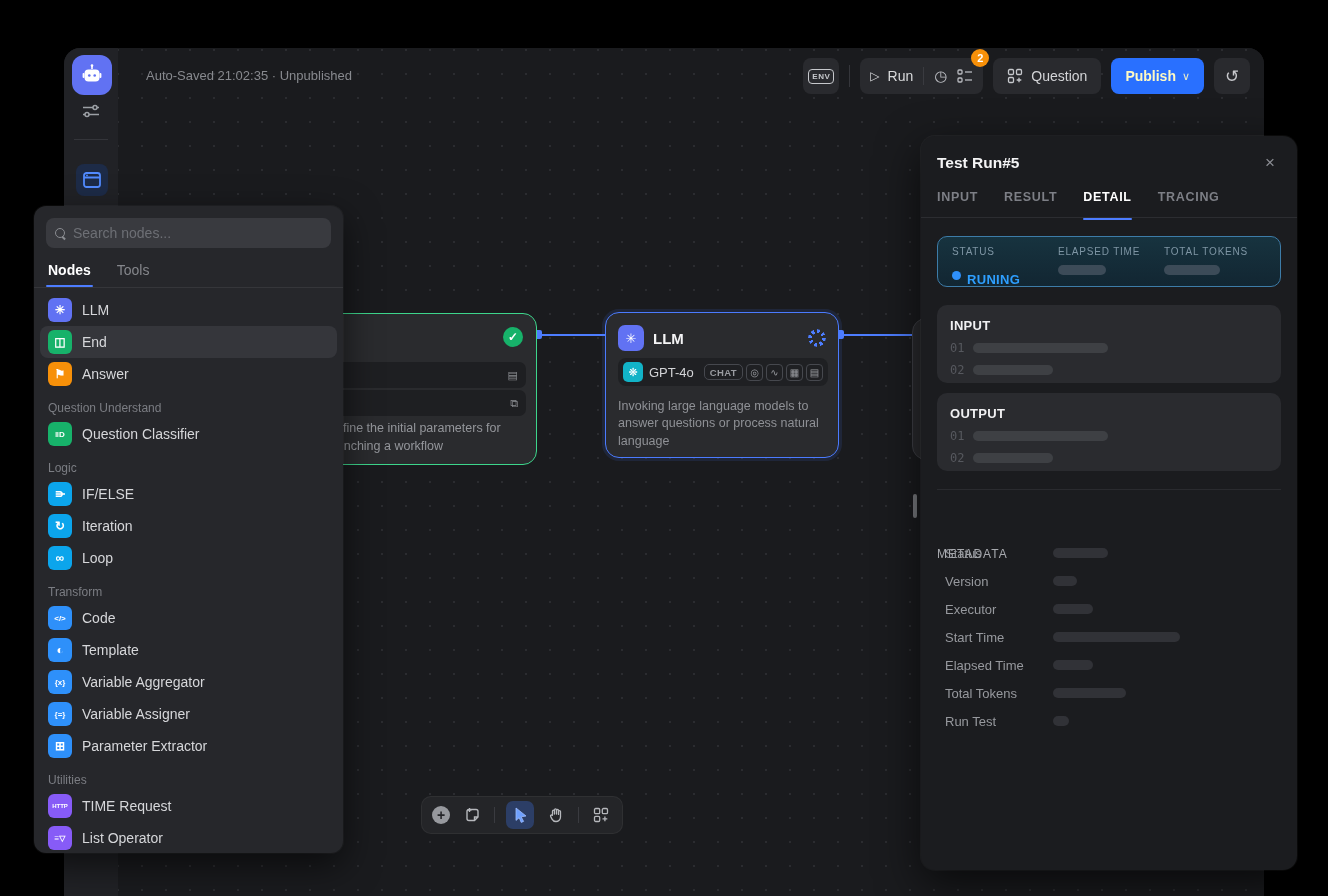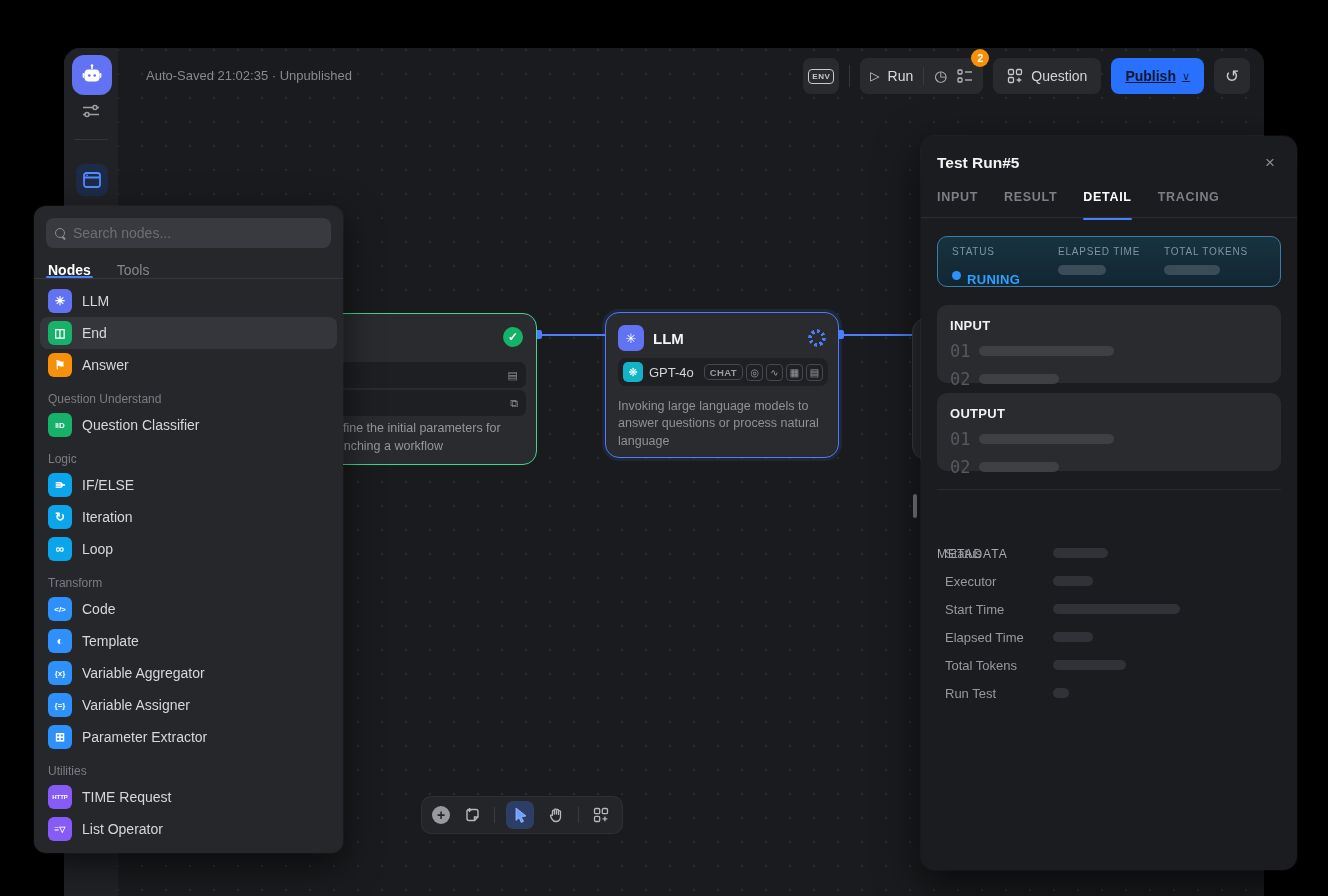--- a/index.html
+++ b/index.html
@@ -34,21 +34,21 @@
   .run-group { position:relative; display:flex; align-items:center; height:36px;
     background:#292a2e; border-radius:8px; padding:0 10px; gap:10px; }
   .run-main { display:flex; align-items:center; gap:8px; color:#d9dadc; font-size:14px; }
   .play-glyph { font-size:12px; color:#d9dadc; }
   .rg-divider { width:1px; height:18px; background:#3a3b40; }
   .rg-icon { color:#b9bbc0; font-size:15px; display:flex; align-items:center; }
   .badge { position:absolute; top:-9px; right:-6px; min-width:18px; height:18px; border-radius:9px;
     background:#f79009; color:#fff; font-size:11px; font-weight:bold;
     display:flex; align-items:center; justify-content:center; padding:0 5px; }
   .features-btn { padding:0 14px; gap:8px; }
-  .publish-btn { background:#2970ff; color:#0f172a; font-weight:bold; padding:0 14px; gap:6px;text-decoration:underline; }
+  .publish-btn { background:#2970ff; color:#fef9c3; font-weight:bold; padding:0 14px; gap:6px; }
   .publish-btn .chev { font-size:11px; font-weight:normal; opacity:.9; }
   .history-glyph { font-size:17px; color:#c8c9cd; }
 
   
   .node { position:absolute; background:#2a2b2e; border-radius:14px; z-index:1; }
   .edge { position:absolute; height:2px; background:#4d7dff; z-index:0; }
   .port { position:absolute; width:9px; height:9px; border-radius:2px; background:#4d7dff; z-index:1; }
 
   .start-node { left:250px; top:313px; width:223px; height:152px; border:1.5px solid #3dd68c; }
   .check-badge { position:absolute; top:13px; right:13px; width:20px; height:20px; border-radius:50%;
@@ -120,21 +120,21 @@
     display:flex; align-items:center; padding:0 9px; gap:7px; }
   .mag { width:11px; height:11px; position:relative; flex:none; }
   .mag::before { content:""; position:absolute; left:0; top:0; width:8px; height:8px;
     border:1.5px solid #8a8c91; border-radius:50%; }
   .mag::after { content:""; position:absolute; left:8px; top:8px; width:4px; height:1.5px;
     background:#8a8c91; transform:rotate(45deg); transform-origin:0 0; }
   .search-input { flex:1; background:transparent; border:none; outline:none; color:#dcdde0;
     font-size:14px; font-family:"Liberation Sans",sans-serif; }
   .search-input::placeholder { color:#6d6f75; }
   .np-tabs { display:flex; gap:26px; padding:6px 14px 0; position:relative; }
-  .np-tab { font-size:14px; color:#85878c; position:relative; }
+  .np-tab { font-size:14px; color:#85878c; padding-bottom:9px; position:relative; }
   .np-tab.active { color:#fff; font-weight:bold; }
   .np-tab.active::after { content:""; position:absolute; left:-2px; right:-2px; bottom:0;
     height:2px; background:#4d7dff; border-radius:1px; }
   .np-tabs-divider { height:1px; background:#35363a; }
   .node-list { padding-top:6px; }
   .np-section { font-size:12px; color:#7b7d83; padding:0 14px; height:20px; line-height:20px;
     margin-top:8px; }
   .np-item { height:32px; display:flex; align-items:center; gap:10px; padding:0 8px; margin:0 6px;
     border-radius:8px; }
   .np-item.highlighted { background:#35363b; }
@@ -168,21 +168,21 @@
   .sc-running { display:flex; align-items:center; gap:6px; }
   .sc-dot { width:9px; height:9px; border-radius:50%; background:#2e90fa; }
   .sc-value { font-size:13px; font-weight:bold; color:#2e9fff; letter-spacing:.3px;margin-top:9px; }
   .sc-pill { height:10px; border-radius:5px; background:#3c4b58; margin-top:2px; }
 
   .io-card { position:absolute; left:16px; width:344px; height:78px; background:#2a2b2f;
     border-radius:10px; padding:13px 13px 0; }
   .io-card.input { top:169px; } .io-card.output { top:257px; }
   .io-header { font-size:13px; font-weight:bold; letter-spacing:.3px; color:#f0f0f2; }
   .io-row { display:flex; align-items:center; gap:9px; margin-top:8px; }
-  .io-index { font-family:"DejaVu Sans Mono",monospace; font-size:17px; color:#56585e; }
+  .io-index { font-family:"DejaVu Sans Mono",monospace; font-size:12px; color:#56585e; }
   .io-bar { height:10px; border-radius:5px; background:#3e4044; }
 
   .rp-divider { position:absolute; left:16px; right:16px; top:353px; height:1px; background:#2a2b2f; }
   .meta-header { position:absolute; left:16px; top:371px; font-size:12px; letter-spacing:1px; color:#a8aaaf;margin-top:40px; }
   .meta-rows { position:absolute; left:24px; top:403px; right:16px; }
   .meta-row { height:28px; display:flex; align-items:center; }
   .meta-label { width:108px; font-size:13px; color:#97999e; }
   .meta-bar { height:10px; border-radius:5px; background:#313237; }
 
   svg { display:block; }
@@ -517,20 +517,24 @@
       </div>
   </div>
 
   <div class="rp-divider" data-name="metadata-divider"></div>
   <div class="meta-header" data-name="metadata-header">METADATA</div>
   <div class="meta-rows" data-name="metadata-rows">
       <div class="meta-row" data-name="meta-row-status">
         <span class="meta-label" data-name="meta-label">Status</span>
         <span class="meta-bar" data-name="skeleton-bar" style="width: 55px;"></span>
       </div>
+      <div class="meta-row" data-name="meta-row-version">
+        <span class="meta-label" data-name="meta-label">Version</span>
+        <span class="meta-bar" data-name="skeleton-bar" style="width: 24px;"></span>
+      </div>
       <div class="meta-row" data-name="meta-row-executor">
         <span class="meta-label" data-name="meta-label">Executor</span>
         <span class="meta-bar" data-name="skeleton-bar" style="width: 40px;"></span>
       </div>
       <div class="meta-row" data-name="meta-row-start-time">
         <span class="meta-label" data-name="meta-label">Start Time</span>
         <span class="meta-bar" data-name="skeleton-bar" style="width: 127px;"></span>
       </div>
       <div class="meta-row" data-name="meta-row-elapsed-time">
         <span class="meta-label" data-name="meta-label">Elapsed Time</span>

